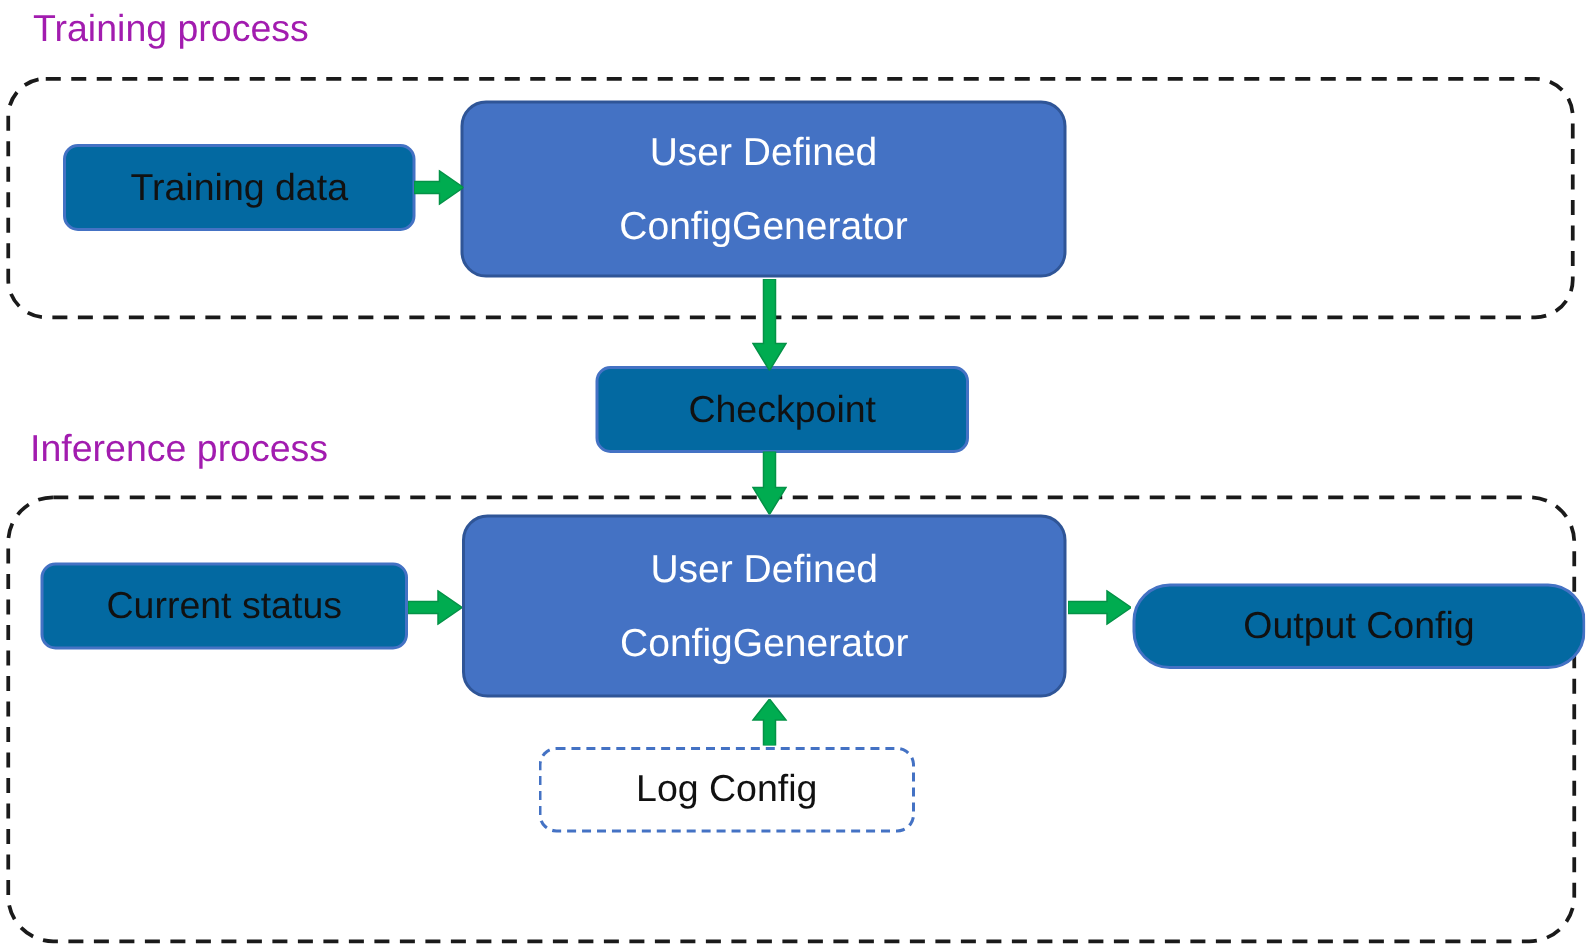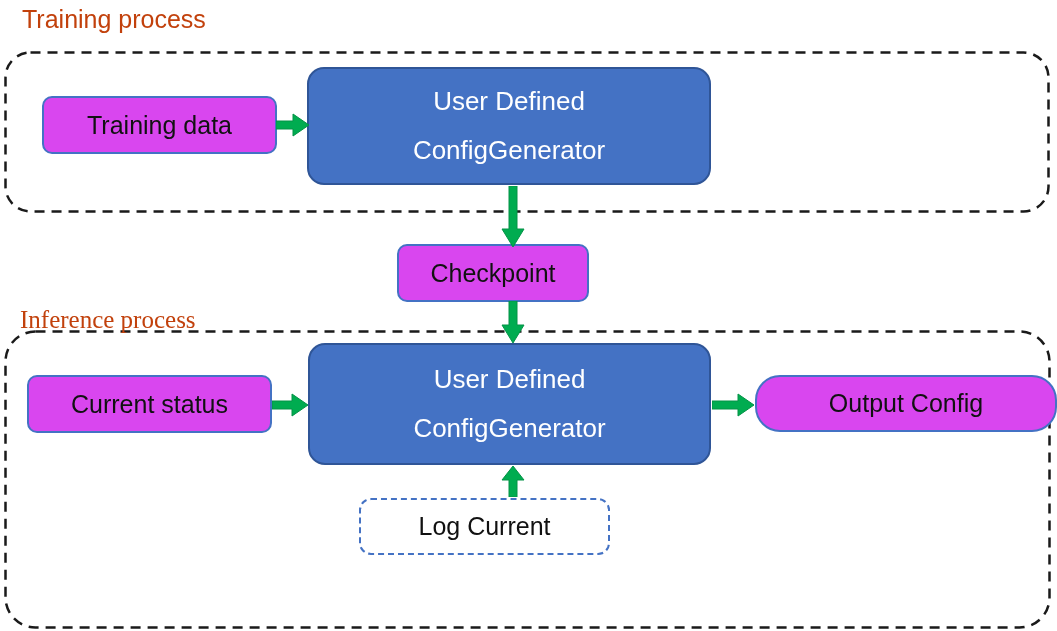--- a/index.html
+++ b/index.html
@@ -8,32 +8,32 @@
     width: 1057px;
     height: 631px;
     background: #ffffff;
     font-family: "Liberation Sans", sans-serif;
     color: #111111;
     overflow: hidden;
   }
   .abs { position: absolute; }
   .section-label {
     font-size: 25px;
-    color: #c2410c;
+    color: #a21caf;
     white-space: nowrap;
   }
   .box {
     position: absolute;
     display: flex;
     flex-direction: column;
     align-items: center;
     justify-content: center;
     text-align: center;
     box-sizing: border-box;
-    background: #d946ef;
+    background: #0369a1;
   }
   .white-box {
     border: 2px solid #4472C4;
     border-radius: 10px;
     font-size: 25px;
     color: #111111;
   }
   .blue-box {
     background: #4472C4;
     border: 2.5px solid #2F5597;
@@ -61,50 +61,50 @@
   <div class="abs section-label" style="left:22px; top:5px;">Training process</div>
 
   <svg class="abs" style="left:4px; top:51px;" width="1047" height="163">
     <rect x="1.5" y="1.5" width="1043" height="159" rx="25" ry="25" fill="none" stroke="#1a1a1a" stroke-width="2.5" stroke-dasharray="10 7"></rect>
   </svg>
 
   <svg class="abs" style="left:4px; top:330px;" width="1048" height="300">
     <rect x="1.5" y="1.5" width="1044" height="296" rx="30" ry="30" fill="none" stroke="#1a1a1a" stroke-width="2.5" stroke-dasharray="10 7"></rect>
   </svg>
 
-  <div class="abs section-label" style="left:20px; top:306px;font-family:Liberation Serif, serif;">Inference process</div>
+  <div class="abs section-label" style="left:20px; top:285px;">Inference process</div>
 
   <div class="box white-box" style="left:42px; top:96px; width:235px; height:58px;">
     <span>Training data</span>
   </div>
 
   <div class="box blue-box" style="left:307px; top:67px; width:404px; height:118px;">
     <div>User Defined</div>
     <div>ConfigGenerator</div>
   </div>
 
-  <div class="box white-box" style="left:397px; top:244px; width:192px; height:58px;">
+  <div class="box white-box" style="left:397px; top:244px; width:249px; height:58px;">
     <span>Checkpoint</span>
   </div>
 
   <div class="box white-box" style="left:27px; top:375px; width:245px; height:58px;align-items:center;">
     <span>Current status</span>
   </div>
 
   <div class="box blue-box" style="left:308px; top:343px; width:403px; height:122px;">
     <div>User Defined</div>
     <div>ConfigGenerator</div>
   </div>
 
-  <div class="box white-box" style="left:755px; top:375px; width:302px; height:57px;border-radius:25px;">
+  <div class="box white-box" style="left:755px; top:389px; width:302px; height:57px;border-radius:25px;">
     <span>Output Config</span>
   </div>
 
   <div class="box trigger-box" style="left:359px; top:498px; width:251px; height:57px;">
-    <span>Log Current</span>
+    <span>Log Config</span>
   </div>
 
 
   <svg class="abs arrow" style="left:276px; top:113px;" width="33" height="24">
     <polygon points="0,8 17,8 17,1 33,12 17,23 17,16 0,16"></polygon>
   </svg>
 
   <svg class="abs arrow" style="left:501px; top:186px;" width="24" height="61">
     <polygon points="8,0 8,43 1,43 12,61 23,43 16,43 16,0"></polygon>
   </svg>

